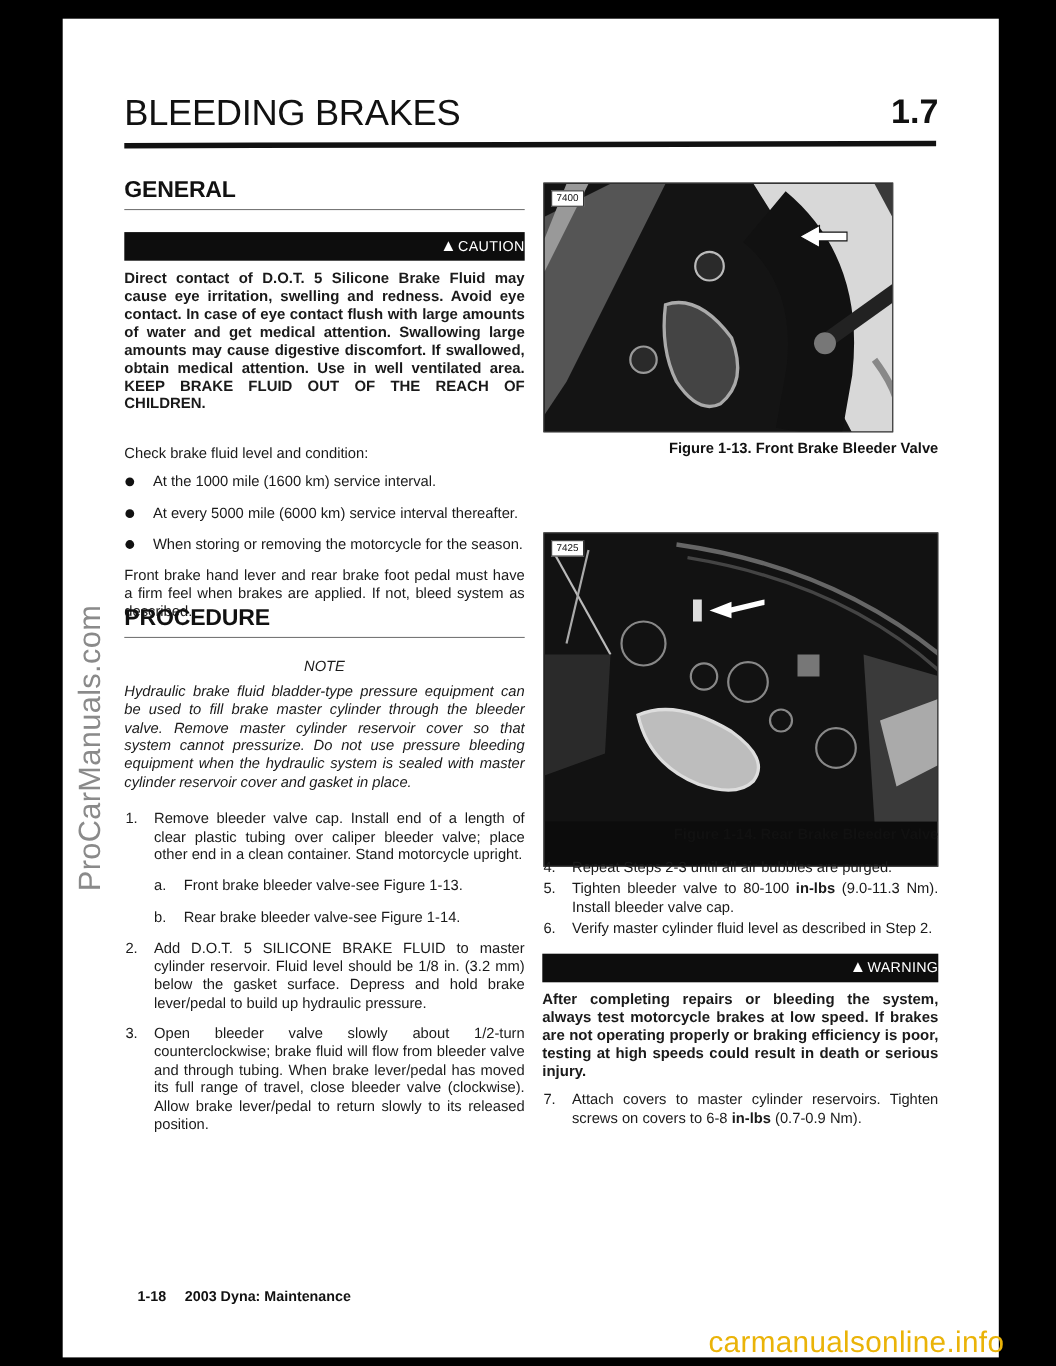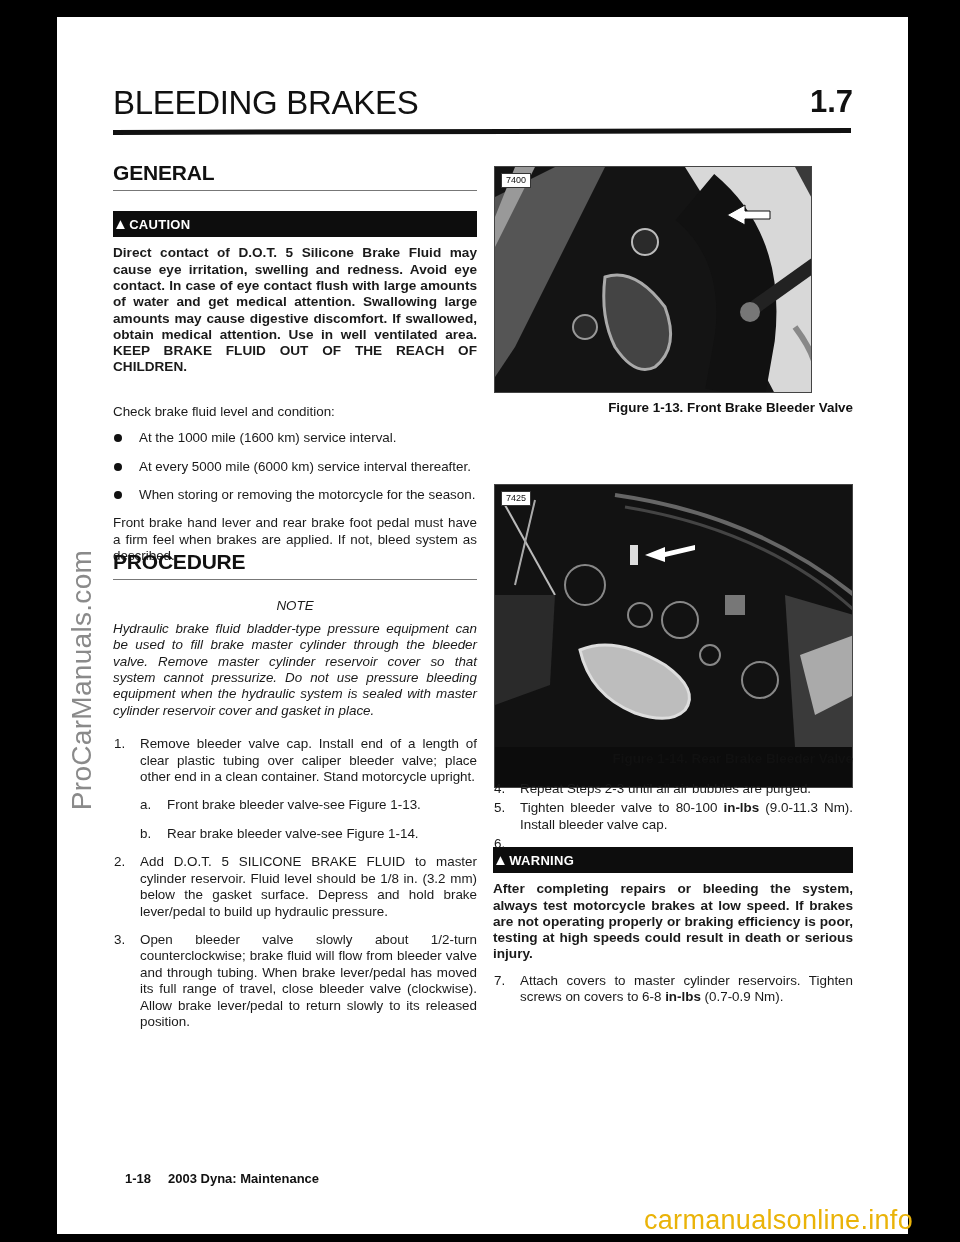--- a/index.html
+++ b/index.html
@@ -37,21 +37,21 @@
   }
 
   .col { position: absolute; font-size: 13.4px; line-height: 16.4px; color: #1a1a1a; }
   .col-left { left: 113px; width: 364px; }
   .col-right { left: 493px; width: 360px; }
 
   .section-title { font-size: 21px; font-weight: bold; color: #111; letter-spacing: -0.2px; }
   .section-rule { height: 1px; background: #777; margin-top: 12px; }
 
   .alert-bar {
-    background: #0d0d0d; color: #fff; text-align: left; font-weight: bold;
+    background: #0d0d0d; color: #fff; text-align: right; font-weight: normal;
     font-size: 13px; height: 26px; line-height: 26px; letter-spacing: 0.3px;
   }
   .alert-bar .tri { font-size: 15px; margin-right: 1px; }
   .alert-text { font-weight: bold; text-align: justify; margin-top: 8px; font-size: 13.6px; line-height: 16.3px; }
 
   p.body { text-align: justify; }
   .bullet { position: relative; padding-left: 26px; margin-top: 9px; }
   .bullet .dot {
     position: absolute; left: 1px; top: 4px; width: 8px; height: 8px; border-radius: 50%; background: #111;
   }
@@ -202,20 +202,21 @@
   <div class="step">
     <span class="num">4.</span>
     <span>Repeat Steps 2-3 until all air bubbles are purged.</span>
   </div>
   <div class="step" style="margin-top:3px;">
     <span class="num">5.</span>
     <span>Tighten bleeder valve to 80-100 </span><b>in-lbs</b><span> (9.0-11.3 Nm). Install bleeder valve cap.</span>
   </div>
   <div class="step" style="margin-top:3px;">
     <span class="num">6.</span>
+    <span>Verify master cylinder fluid level as described in Step 2.</span>
   </div>
 
   <div style="margin-top:14px;">
     <div class="alert-bar">
       <span class="tri">▲</span><span>WARNING</span>
     </div>
     <div class="alert-text">After completing repairs or bleeding the system, always test motorcycle brakes at low speed. If brakes are not operating properly or braking efficiency is poor, testing at high speeds could result in death or serious injury.</div>
   </div>
 
   <div class="step" style="margin-top:10px;">

